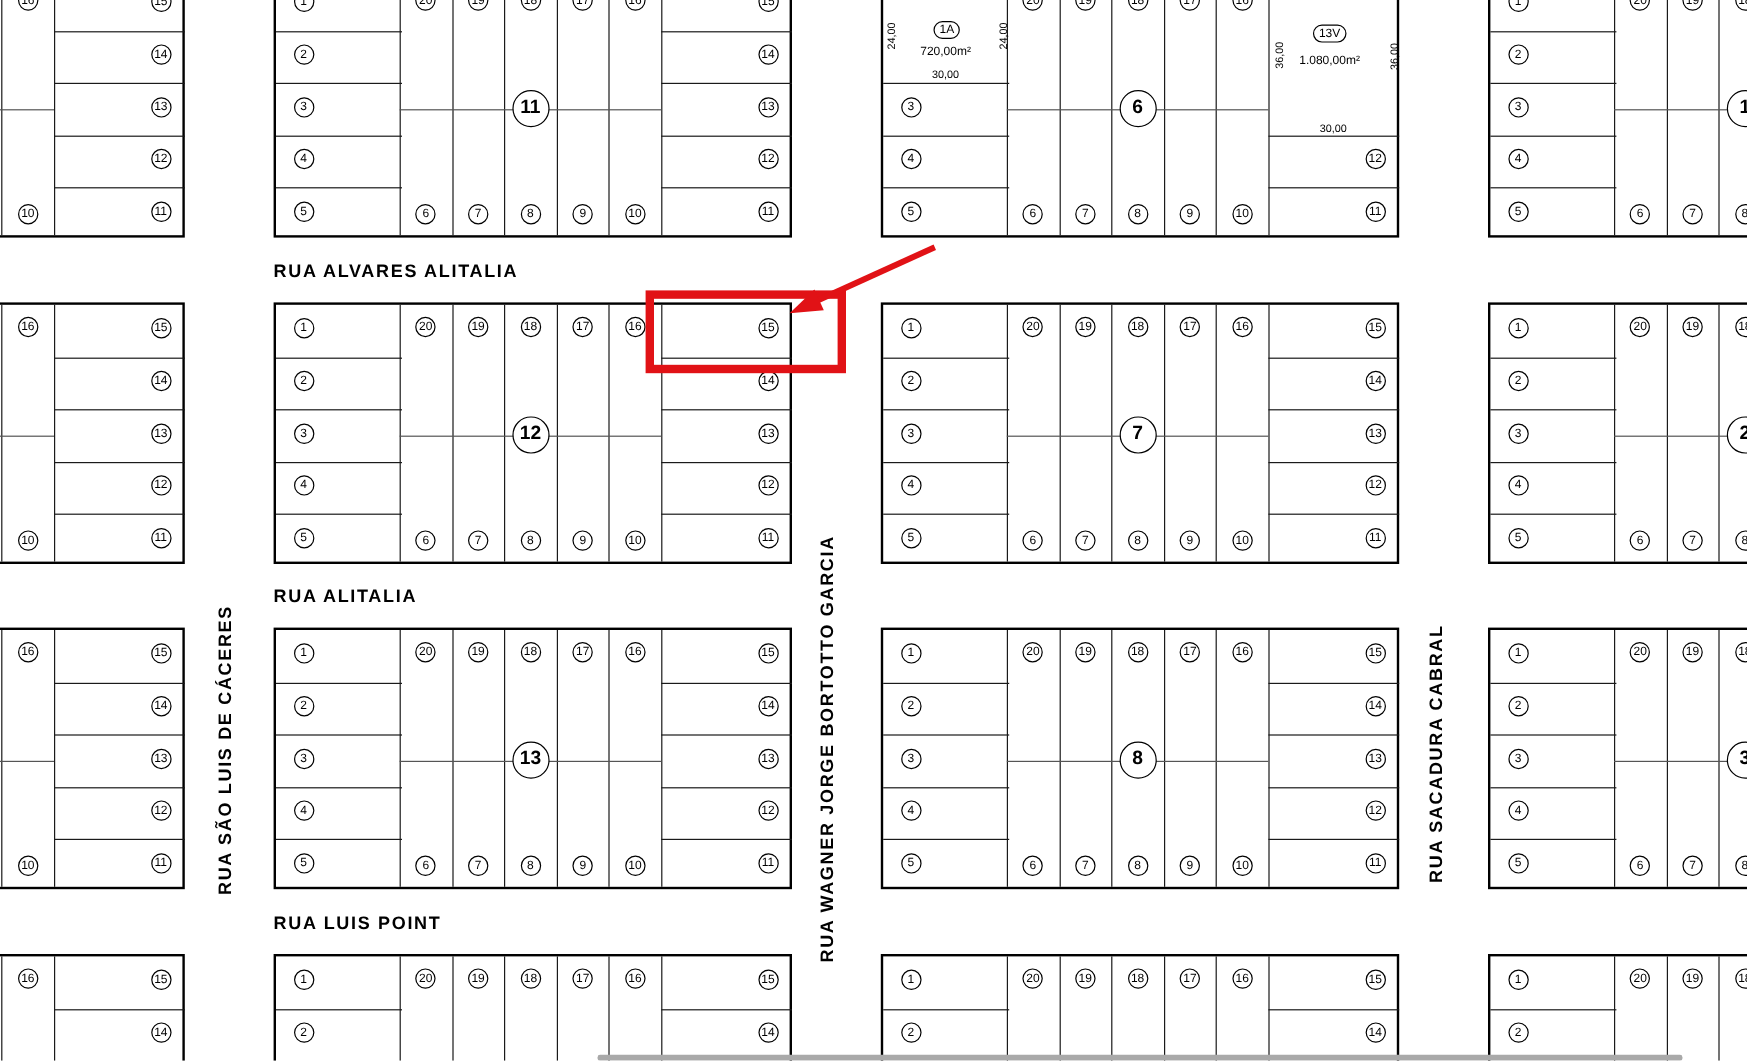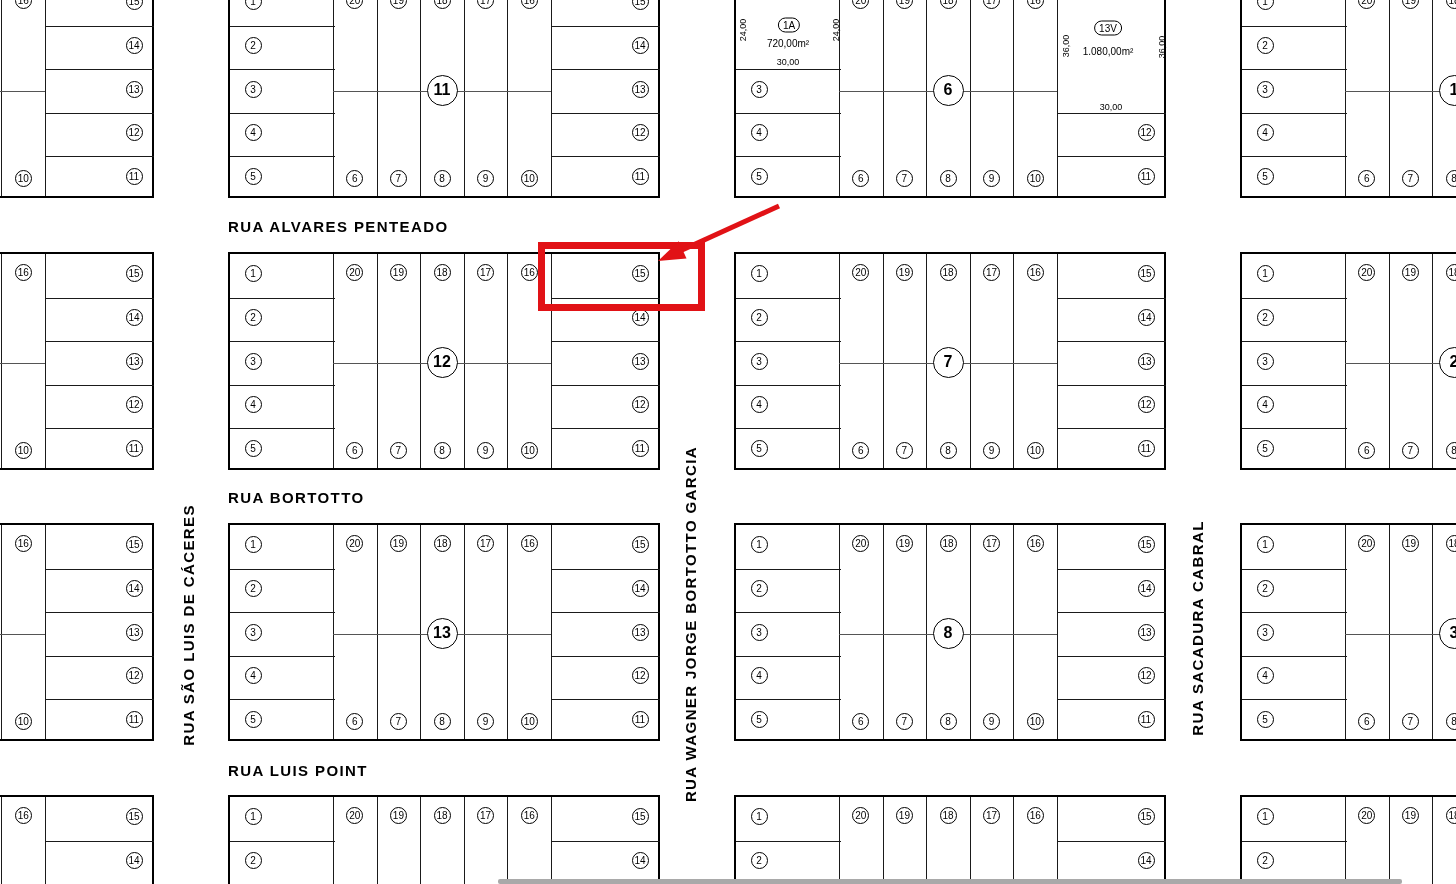--- a/index.html
+++ b/index.html
@@ -439,22 +439,22 @@
         <div class="vl" style="left: 190.2px; top: 0px; width: 1px; height: 214px;"></div>
         <div class="hl" style="left: 0px; top: 43.6px; width: 105px; height: 1px;"></div>
         <div class="lot-num" style="left: 14.5px; top: 11.3px; width: 17px; height: 17px;">1</div>
         <div class="lot-num" style="left: 14.5px; top: 54.9px; width: 17px; height: 17px;">2</div>
         <div class="lot-num" style="left: 116.3px; top: 9.5px; width: 17px; height: 17px;">20</div>
         <div class="lot-num" style="left: 159.9px; top: 9.5px; width: 17px; height: 17px;">19</div>
         <div class="lot-num" style="left: 203.5px; top: 9.5px; width: 17px; height: 17px;">18</div>
       </div>
     </div>
   <div id="streets-layer">
-      <div class="street-h" style="left: 228px; top: 226px;">RUA ALVARES PENTEADO</div>
-      <div class="street-h" style="left: 228px; top: 497px;">RUA BORTOTTO</div>
+      <div class="street-h" style="left: 228px; top: 226px;">RUA ALVARES ALITALIA</div>
+      <div class="street-h" style="left: 228px; top: 497px;">RUA ALITALIA</div>
       <div class="street-h" style="left: 228px; top: 770px;">RUA LUIS POINT</div>
       <div class="street-v" style="left: 188px; top: 625px;">RUA SÃO LUIS DE CÁCERES</div>
       <div class="street-v" style="left: 690px; top: 624px;">RUA WAGNER JORGE BORTOTTO GARCIA</div>
       <div class="street-v" style="left: 1197px; top: 628px;">RUA SACADURA CABRAL</div>
     </div>
   <div id="hl-rect" style="left: 538px; top: 242px; width: 167px; height: 69px; border: 7px solid rgb(225, 18, 22);"></div>
   <svg id="overlay" width="1456" height="884">
     <line id="hl-line" x1="779" y1="206" x2="677.1176960267147" y2="252.31013816967513" stroke="#e11216" stroke-width="5"></line>
     <polygon id="hl-head" points="658,261 678.6487669206291,241.1788389679733 686.5110228623515,258.4758020397628" fill="#e11216"></polygon>
   </svg>

